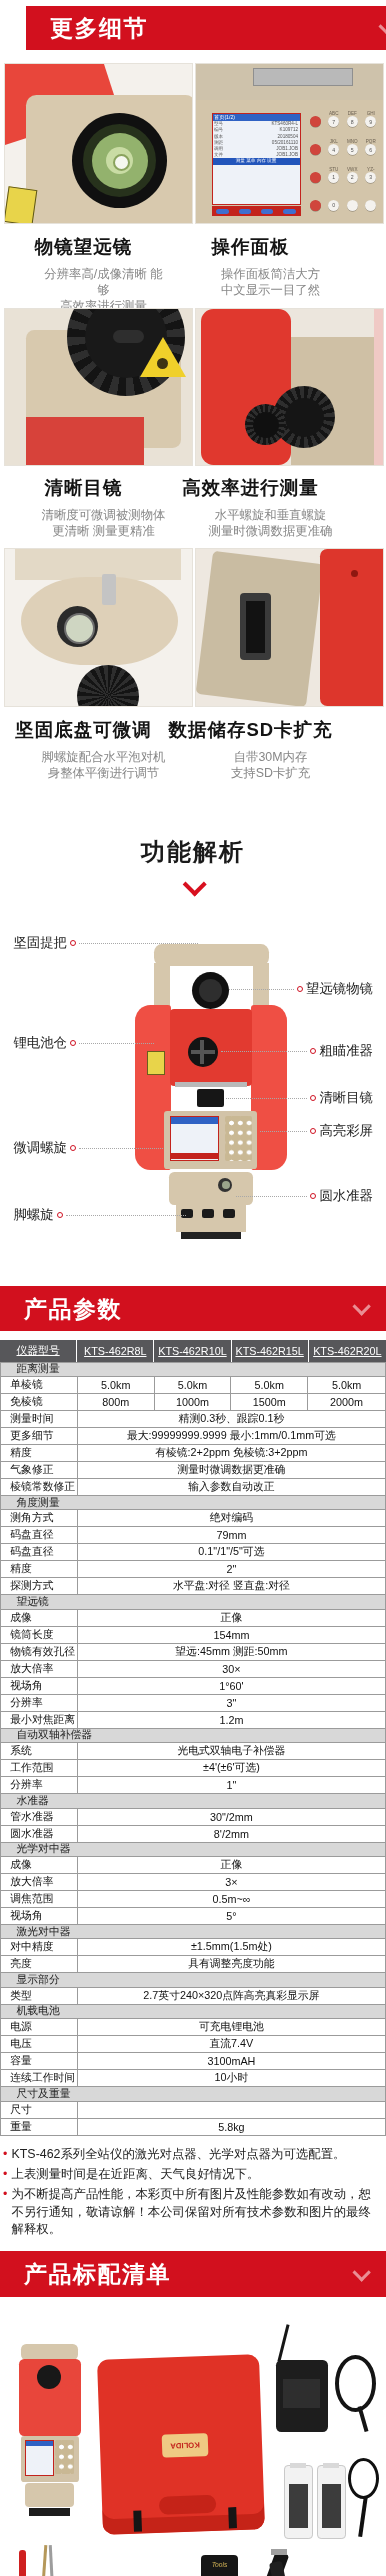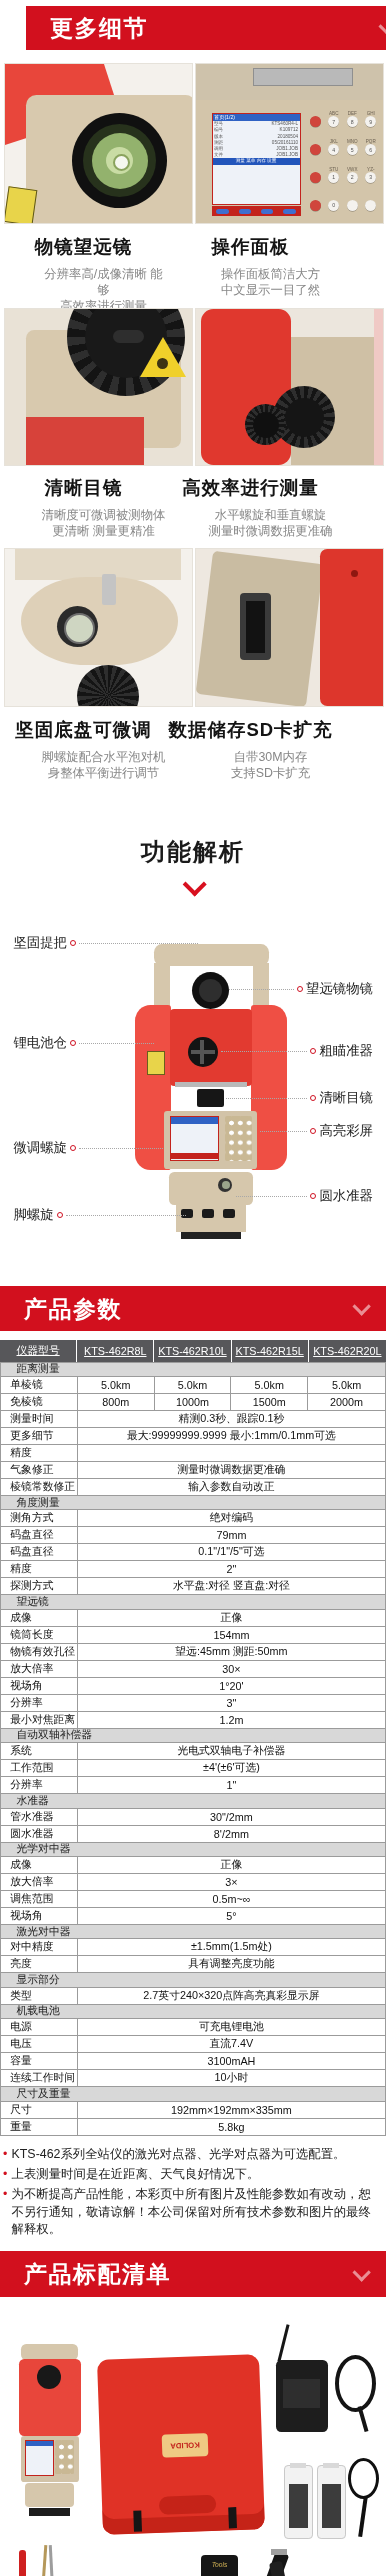--- a/index.html
+++ b/index.html
@@ -392,20 +392,21 @@
         <div class="tr">
           <div class="lc">测量时间</div>
           <div class="vc">精测0.3秒、跟踪0.1秒</div>
         </div>
         <div class="tr">
           <div class="lc">更多细节</div>
           <div class="vc">最大:99999999.9999  最小:1mm/0.1mm可选</div>
         </div>
         <div class="tr">
           <div class="lc">精度</div>
+          <div class="vc">有棱镜:2+2ppm  免棱镜:3+2ppm</div>
         </div>
         <div class="tr">
           <div class="lc">气象修正</div>
           <div class="vc">测量时微调数据更准确</div>
         </div>
         <div class="tr">
           <div class="lc">棱镜常数修正</div>
           <div class="vc">输入参数自动改正</div>
         </div>
         <div class="tsec">角度测量</div>
@@ -441,21 +442,21 @@
         <div class="tr">
           <div class="lc">物镜有效孔径</div>
           <div class="vc">望远:45mm 测距:50mm</div>
         </div>
         <div class="tr">
           <div class="lc">放大倍率</div>
           <div class="vc">30×</div>
         </div>
         <div class="tr">
           <div class="lc">视场角</div>
-          <div class="vc">1°20'</div>
+          <div class="vc">1°60'</div>
         </div>
         <div class="tr">
           <div class="lc">分辨率</div>
           <div class="vc">3"</div>
         </div>
         <div class="tr">
           <div class="lc">最小对焦距离</div>
           <div class="vc">1.2m</div>
         </div>
         <div class="tsec">自动双轴补偿器</div>
@@ -524,21 +525,20 @@
           <div class="lc">容量</div>
           <div class="vc">3100mAH</div>
         </div>
         <div class="tr">
           <div class="lc">连续工作时间</div>
           <div class="vc">10小时</div>
         </div>
         <div class="tsec">尺寸及重量</div>
         <div class="tr">
           <div class="lc">尺寸</div>
-          <div class="vc">192mm×192mm×335mm</div>
         </div>
         <div class="tr">
           <div class="lc">重量</div>
           <div class="vc">5.8kg</div>
         </div>
       </div>
     </div>
 
   <div id="notes">
       <div class="note">

